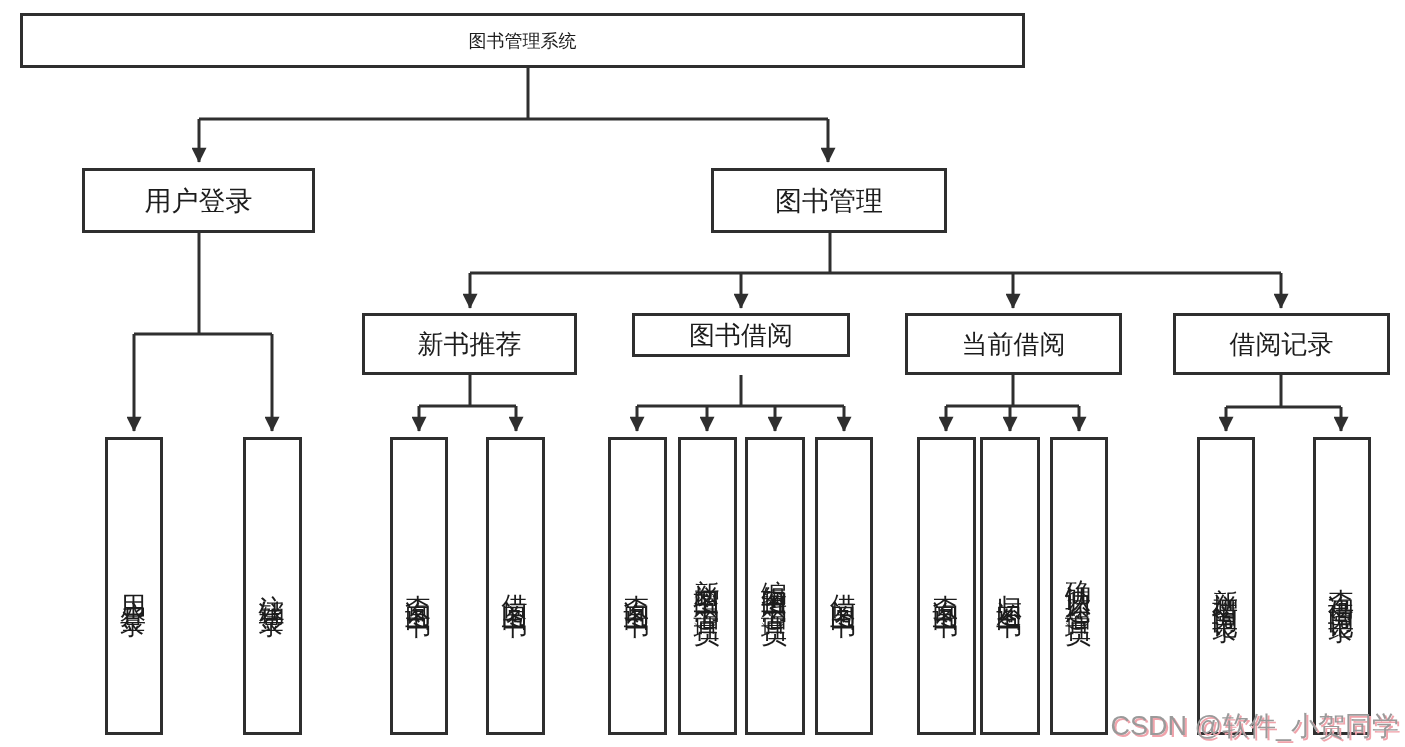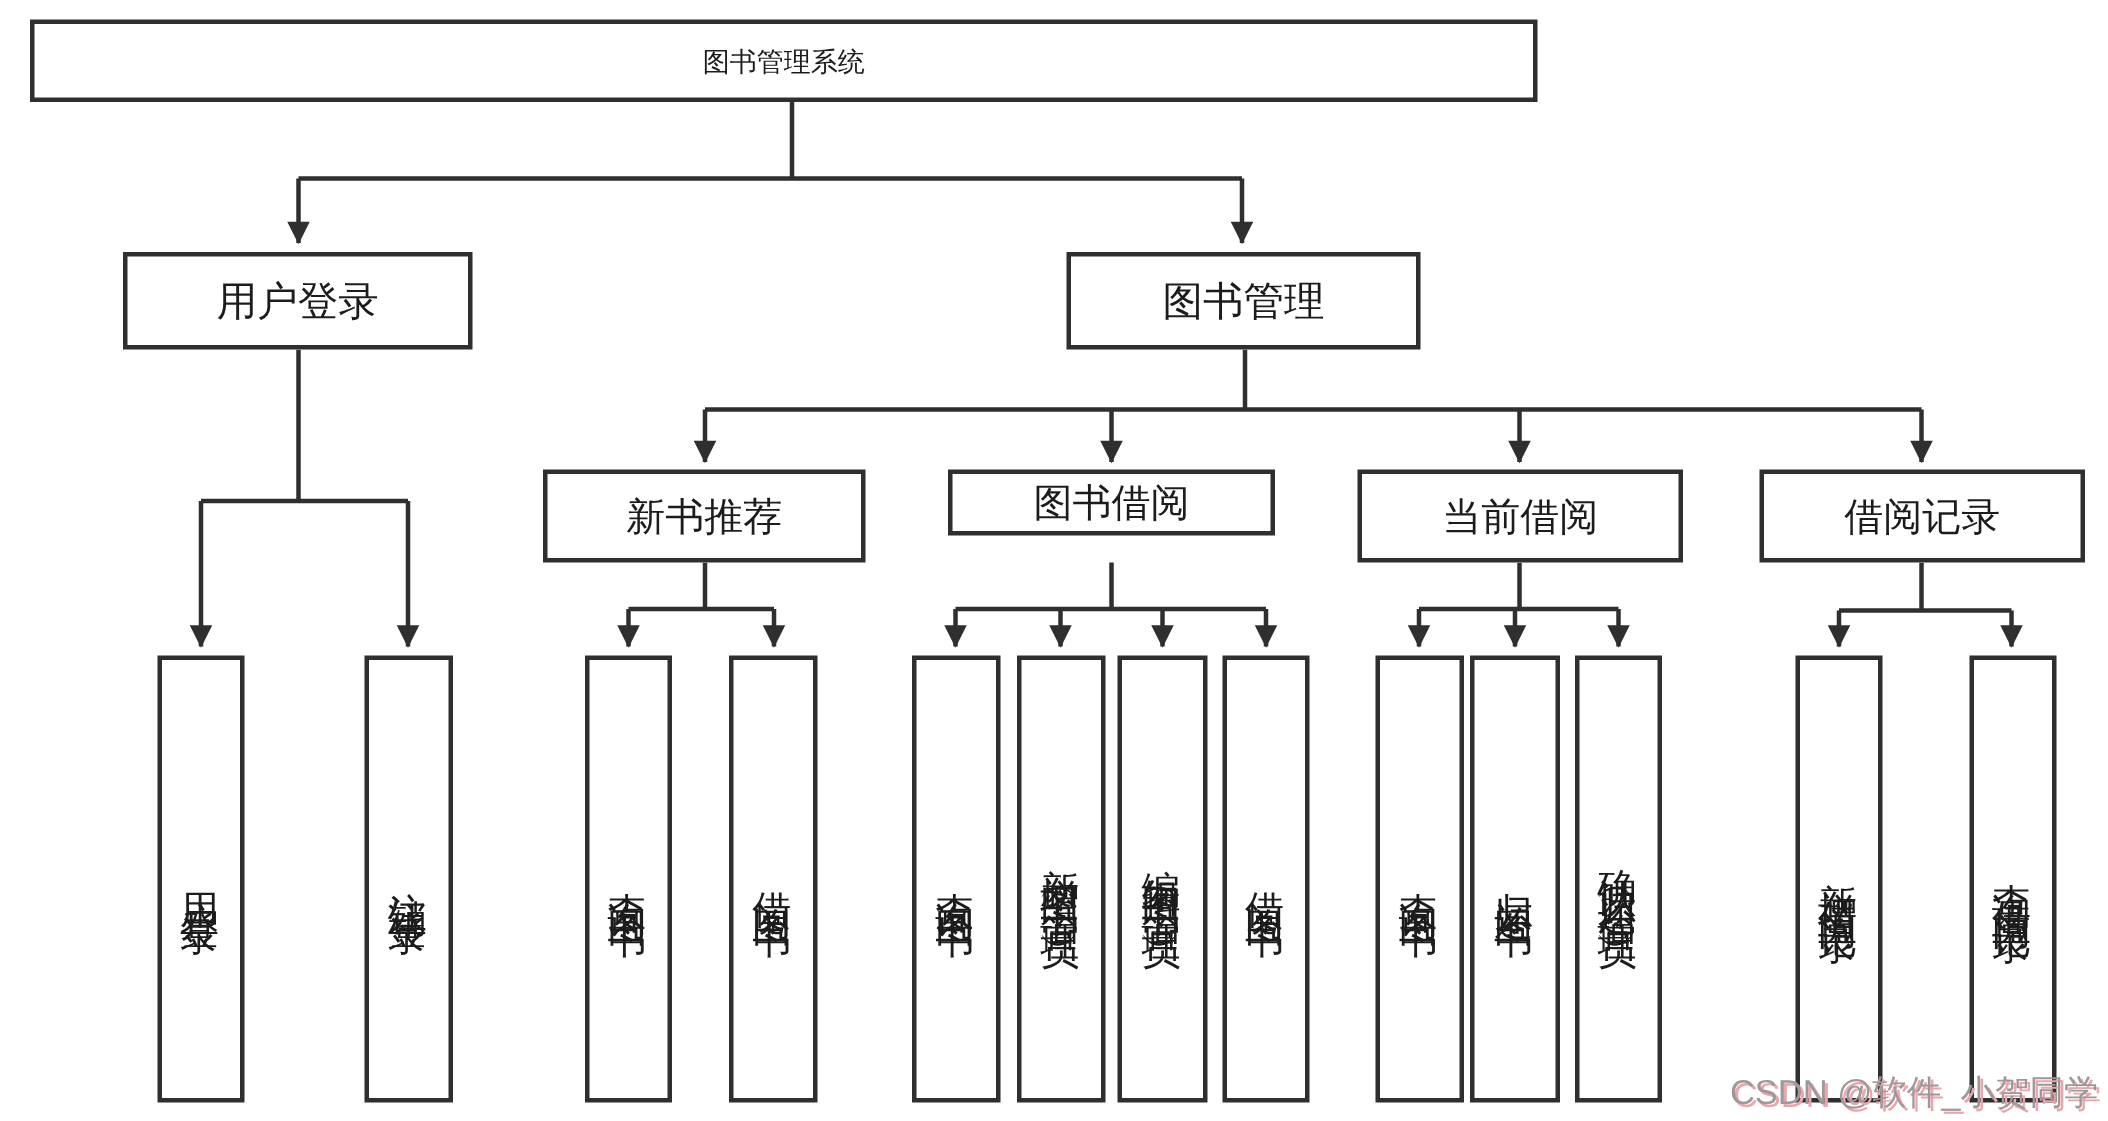--- a/index.html
+++ b/index.html
@@ -39,21 +39,21 @@
     writing-mode:vertical-rl;
     text-orientation:mixed;
     font-size:26px;
     letter-spacing:6px;
   }
   .watermark{
     position:absolute;
     right:6px;
     bottom:3px;
     z-index:3;
-    font-size:23px;
+    font-size:27px;
     color:var(--wm);
     text-shadow:2px 2px 0 var(--wm-shadow);
     white-space:nowrap;
   }
 </style>
 </head>
 <body>
 
 <div class="stage">
 

